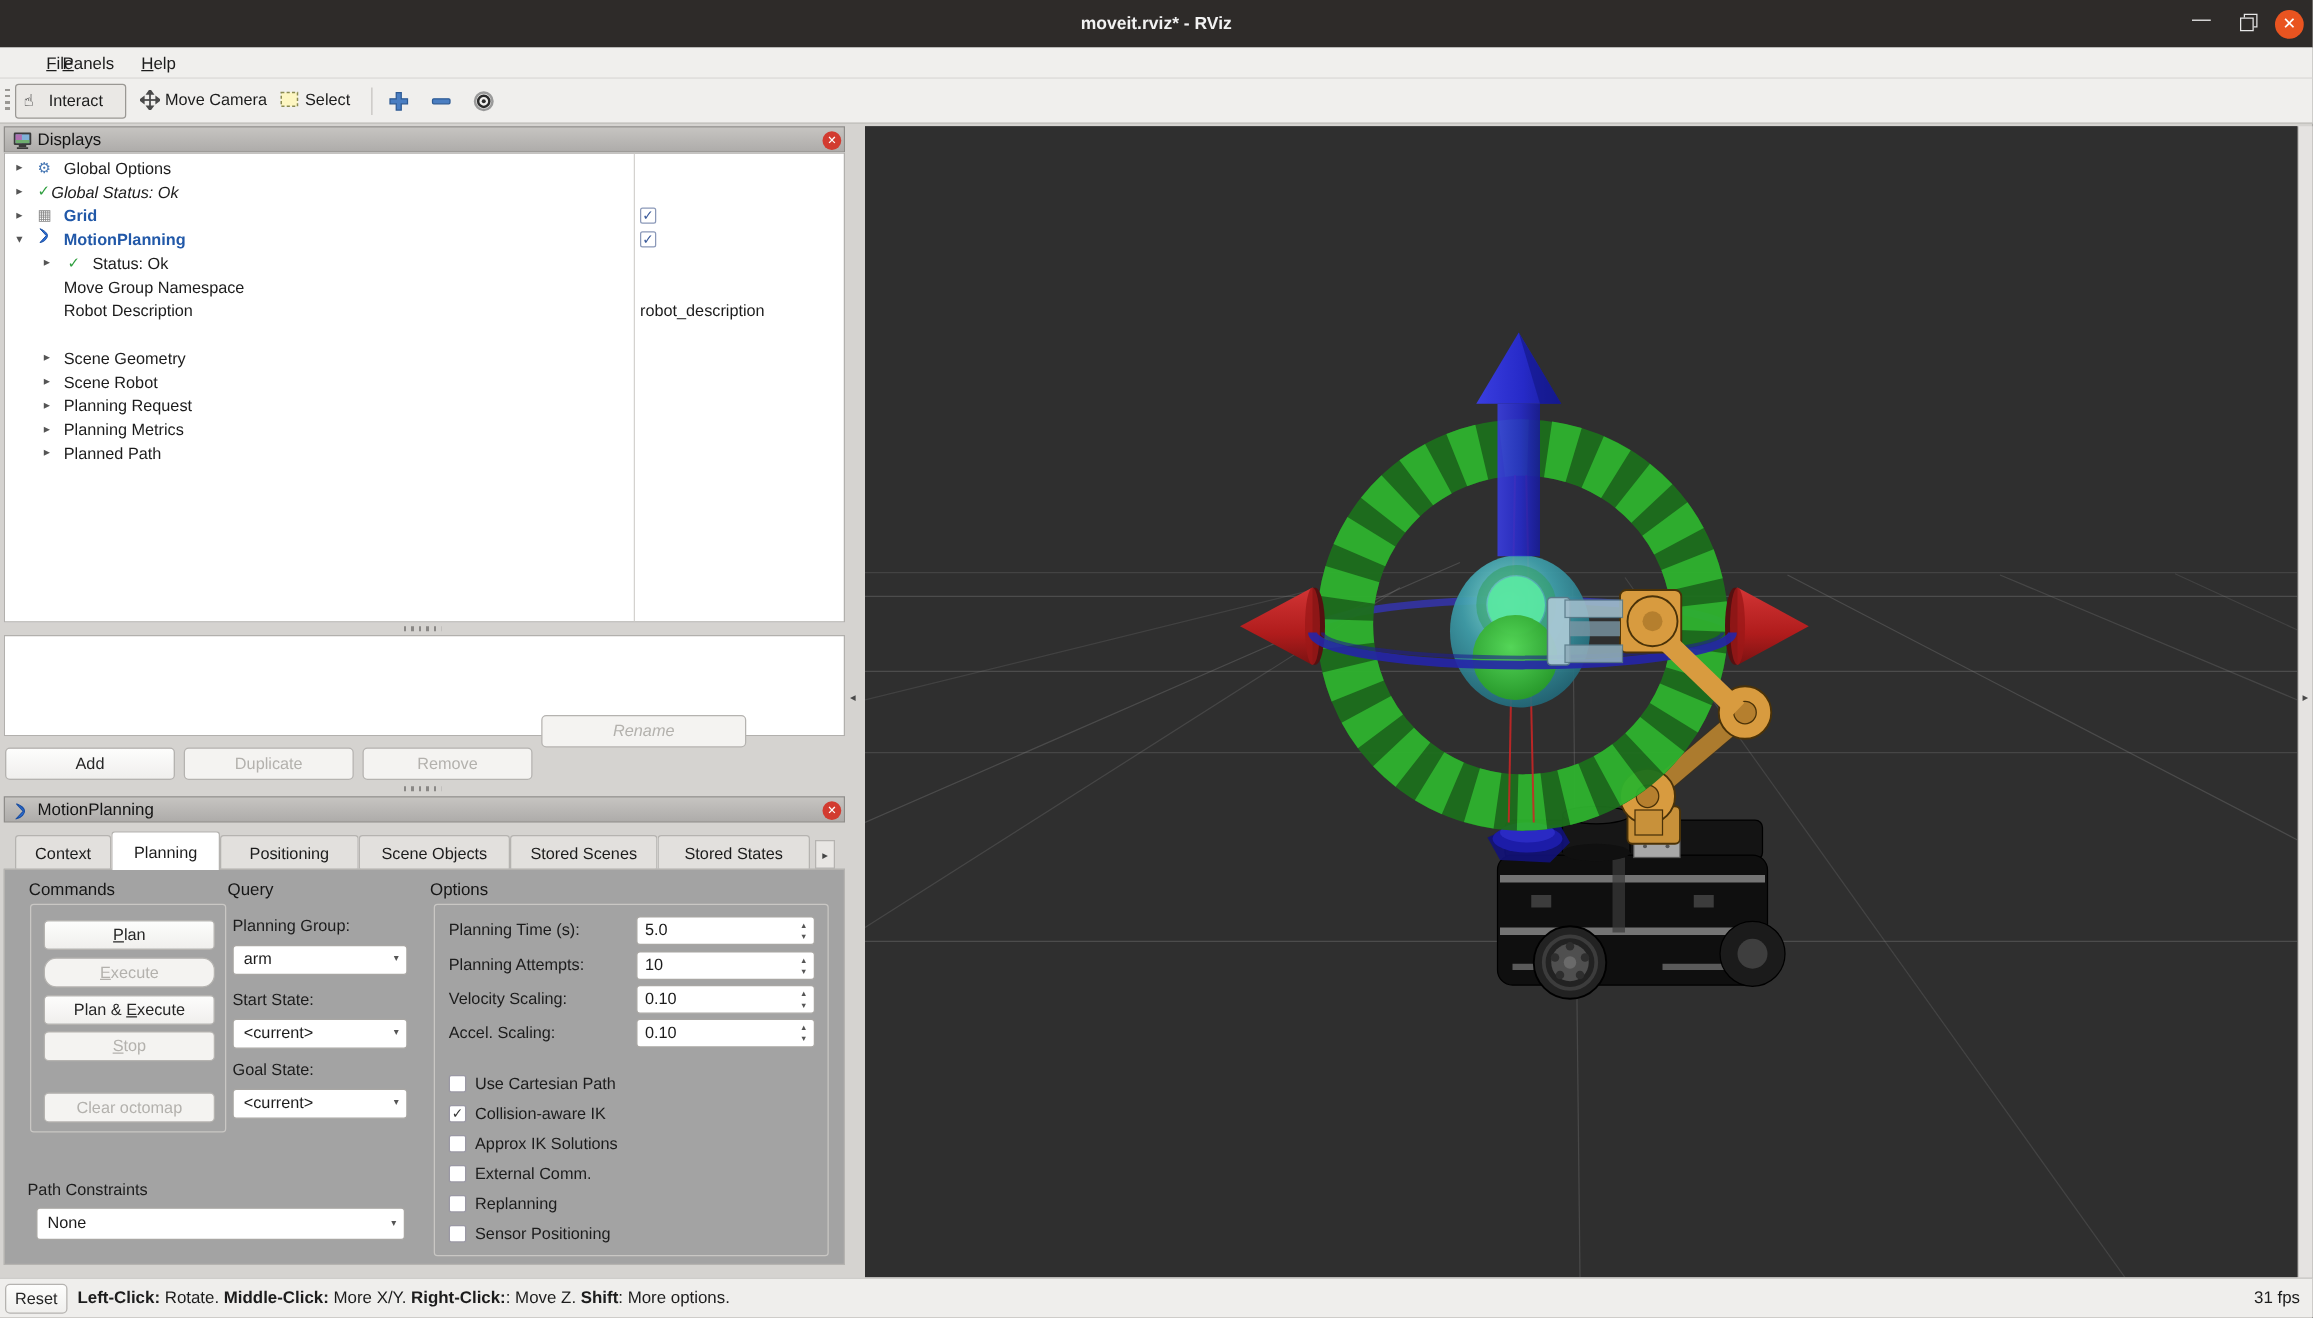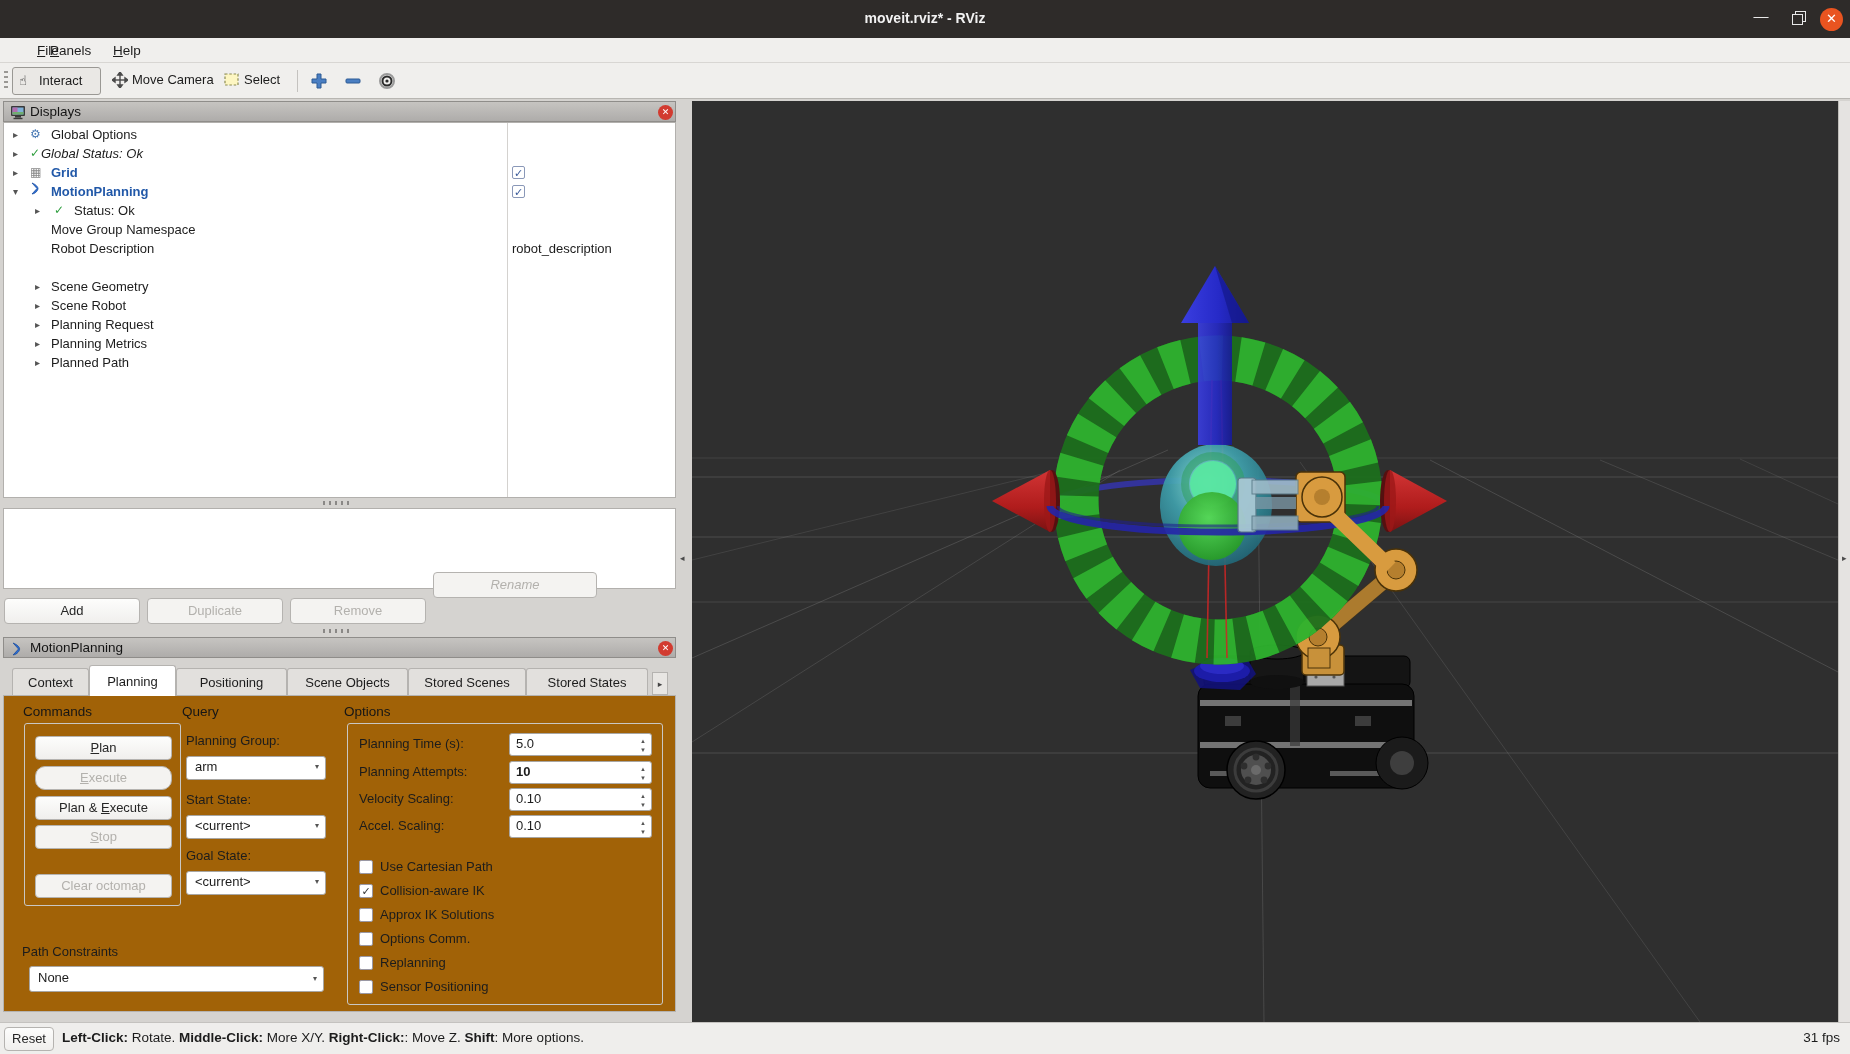--- a/index.html
+++ b/index.html
@@ -61,21 +61,21 @@
   .btn.disabled { color:#b3b1ad; background:#f4f3f1; }
 
   
   .tab { top:668px; height:27px; line-height:27px; text-align:center; background:#e2e0dd;
          border:1px solid #b5b3b0; border-bottom:none; border-radius:3px 3px 0 0; font-size:13px; }
   .tab.active { background:#fff; top:665px; height:31px; line-height:31px; z-index:3; }
   #tabscroll { left:652px; top:672px; width:16px; height:23px; background:#e8e6e3; border:1px solid #b5b3b0;
          text-align:center; line-height:22px; font-size:9px; color:#444; }
 
   
-  #tabcontent { left:3px; top:695px; width:673px; height:317px; background:#a16207; border:1px solid #b5b3b0; }
+  #tabcontent { left:3px; top:695px; width:673px; height:317px; background:#a3a3a3; border:1px solid #b5b3b0; }
   .sect-title { position:absolute; font-size:13.5px; color:#161616; }
   .gbox { position:absolute; border:1px solid #c9c7c4; border-radius:3px; }
   .cmdbtn { position:absolute; left:30px; width:137px; height:24px; line-height:22px; }
   .flabel { position:absolute; font-size:13px; white-space:nowrap; }
   .combo { position:absolute; background:#fff; border:1px solid #a8a6a3; border-radius:3px; }
   .combo .cval { position:absolute; left:8px; top:2px; }
   .combo .carr { position:absolute; right:6px; top:5px; font-size:8px; color:#555; }
   .spin { position:absolute; left:505px; width:143px; height:23px; background:#fff; border:1px solid #a8a6a3; border-radius:3px; }
   .spin .sval { position:absolute; left:6px; top:2px; }
   .spin .sarr { position:absolute; right:3px; width:10px; font-size:6px; color:#555; line-height:8px; text-align:center; }
@@ -307,21 +307,21 @@
 
   <span class="sect-title" style="left:340px;top:8px;">Options</span>
   <div class="gbox" style="left:343px;top:27px;width:316px;height:282px;"></div>
   <span class="flabel" style="left:355px;top:40px;">Planning Time (s):</span>
   <div class="spin" style="top:37px;">
     <span class="sval">5.0</span>
     <span class="sarr" style="top:3px;">▲</span>
     <span class="sarr" style="top:12px;">▼</span>
   </div>
   <span class="flabel" style="left:355px;top:68px;">Planning Attempts:</span>
-  <div class="spin" style="top:65px;font-weight:bold;">
+  <div class="spin" style="top:65px;">
     <span class="sval">10</span>
     <span class="sarr" style="top:3px;">▲</span>
     <span class="sarr" style="top:12px;">▼</span>
   </div>
   <span class="flabel" style="left:355px;top:95px;">Velocity Scaling:</span>
   <div class="spin" style="top:92px;">
     <span class="sval">0.10</span>
     <span class="sarr" style="top:3px;">▲</span>
     <span class="sarr" style="top:12px;">▼</span>
   </div>
@@ -339,21 +339,21 @@
   <div class="ckrow" style="top:187px;">
     <span class="cb2">✓</span>
       <span class="cklabel">Collision-aware IK</span>
   </div>
   <div class="ckrow" style="top:211px;">
     <span class="cb2"></span>
       <span class="cklabel">Approx IK Solutions</span>
   </div>
   <div class="ckrow" style="top:235px;">
     <span class="cb2"></span>
-      <span class="cklabel">Options Comm.</span>
+      <span class="cklabel">External Comm.</span>
   </div>
   <div class="ckrow" style="top:259px;">
     <span class="cb2"></span>
       <span class="cklabel">Replanning</span>
   </div>
   <div class="ckrow" style="top:283px;">
     <span class="cb2"></span>
       <span class="cklabel">Sensor Positioning</span>
   </div>
 

